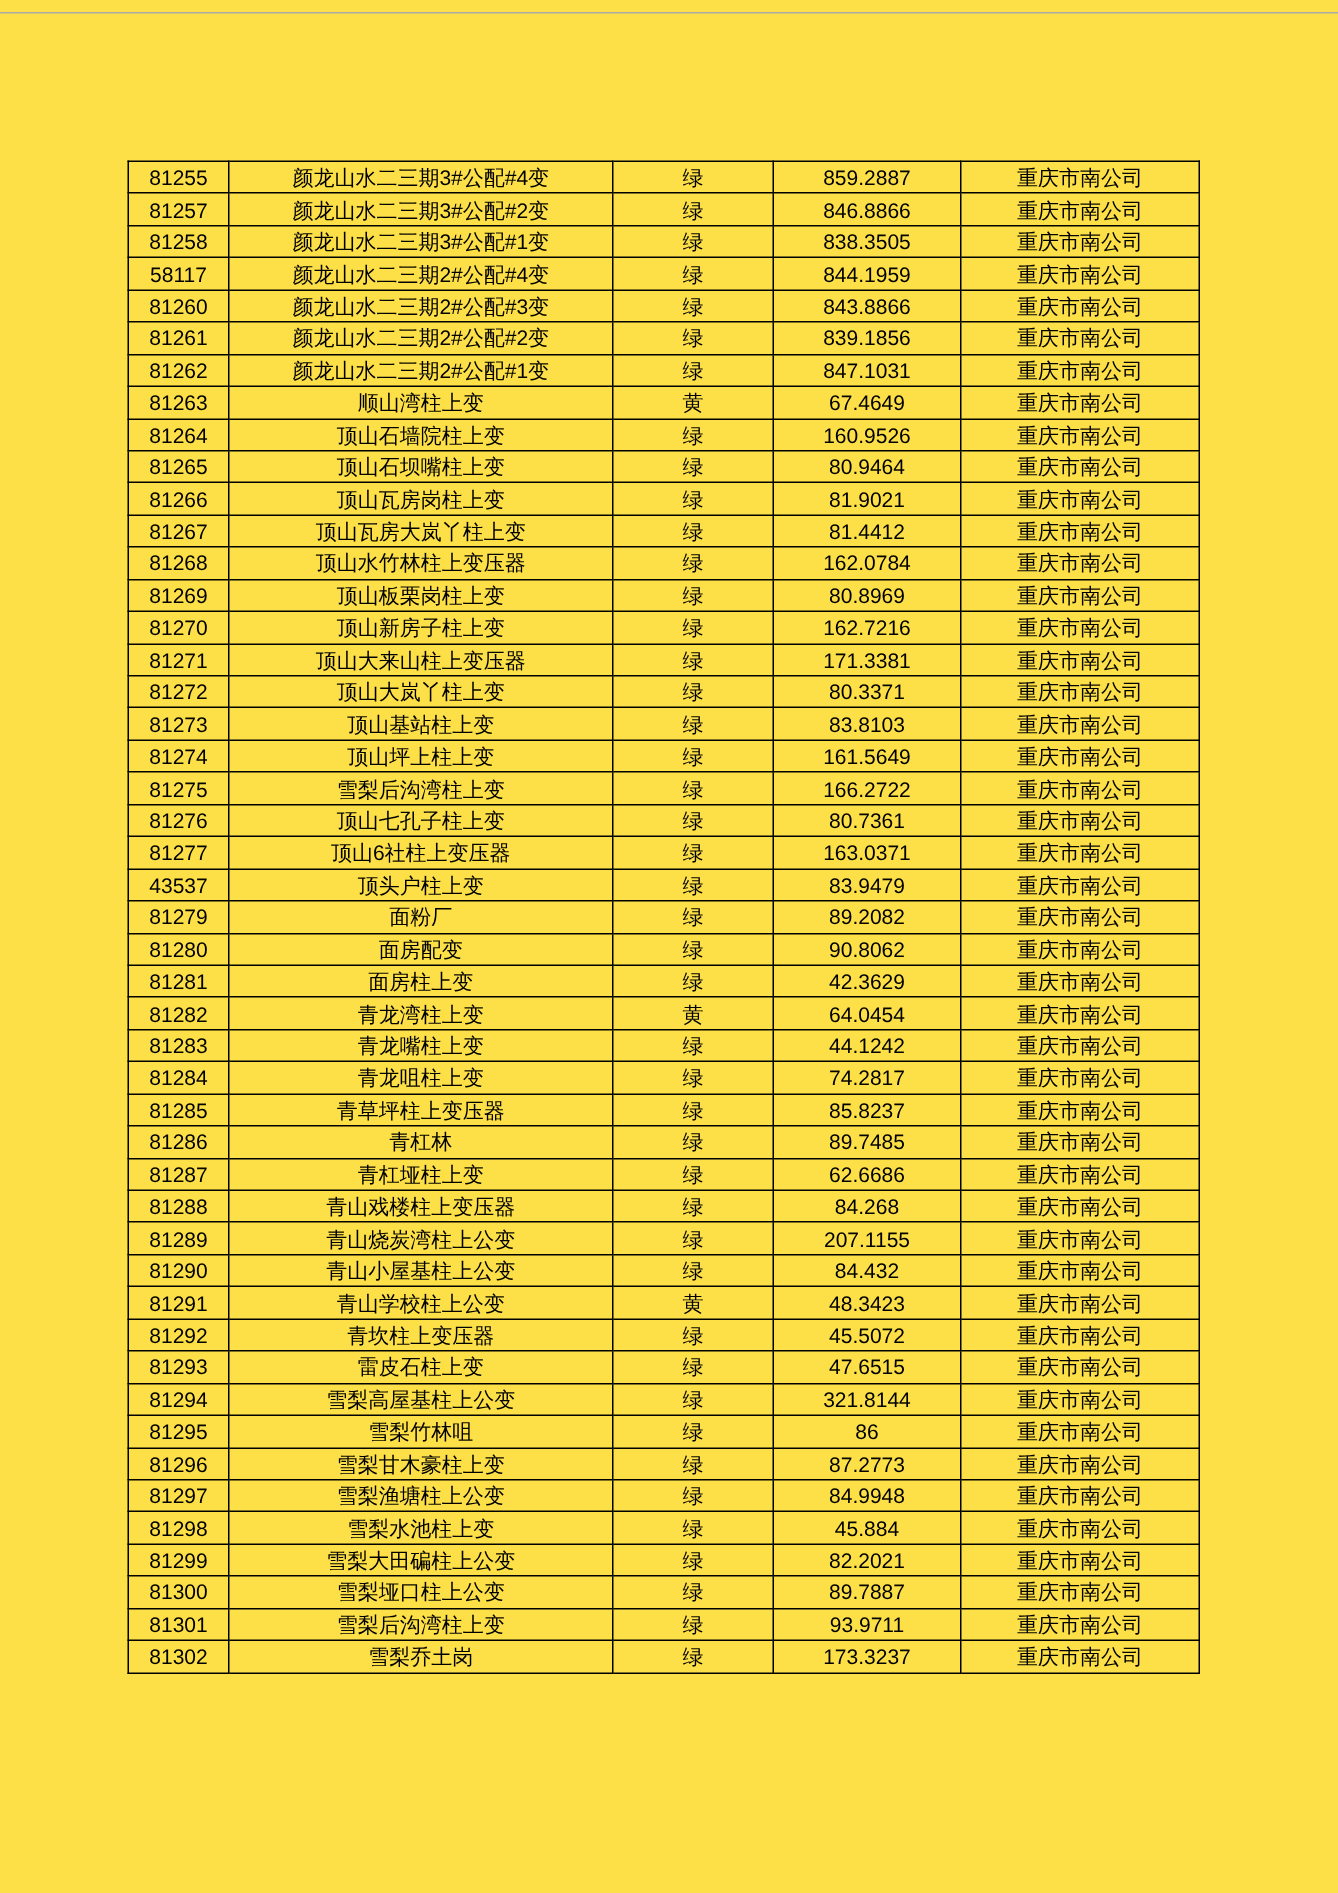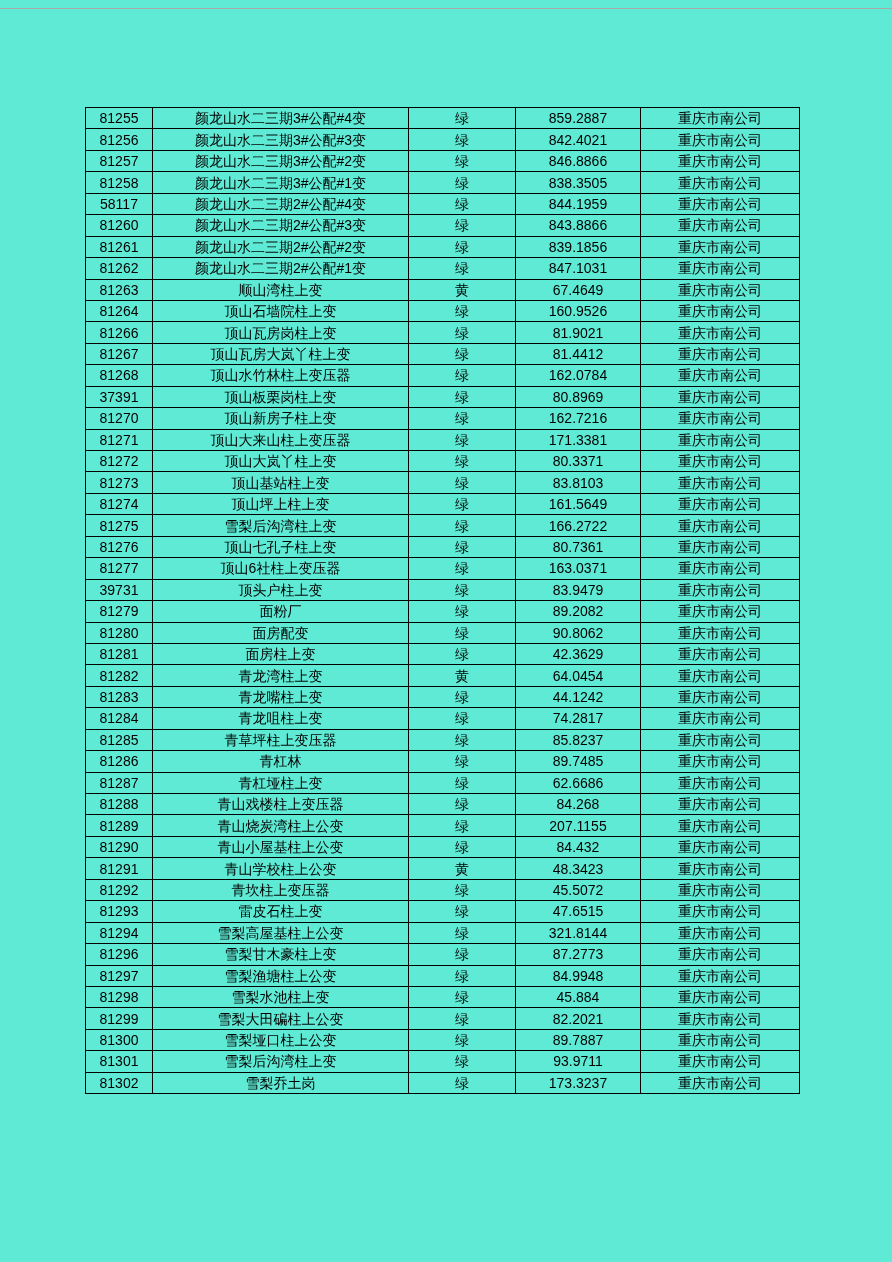--- a/index.html
+++ b/index.html
@@ -5,21 +5,21 @@
   html, body {
     margin: 0;
     padding: 0;
     background: #f2f2f2;
   }
   .page {
     position: relative;
     width: 892px;
     height: 1262px;
     margin: 0 auto;
-    background: #5eead4;
+    background: #fde047;
     overflow: hidden;
     font-family: "Liberation Sans", "DejaVu Sans", sans-serif;
     color: #000000;
   }
   .top-rule {
     position: absolute;
     left: 0;
     top: 8px;
     width: 100%;
     height: 1px;
@@ -66,27 +66,20 @@
     </colgroup>
     <tbody>
         <tr>
       <td>81255</td>
       <td>颜龙山水二三期3#公配#4变</td>
       <td>绿</td>
       <td>859.2887</td>
       <td>重庆市南公司</td>
     </tr>
         <tr>
-      <td>81256</td>
-      <td>颜龙山水二三期3#公配#3变</td>
-      <td>绿</td>
-      <td>842.4021</td>
-      <td>重庆市南公司</td>
-    </tr>
-        <tr>
       <td>81257</td>
       <td>颜龙山水二三期3#公配#2变</td>
       <td>绿</td>
       <td>846.8866</td>
       <td>重庆市南公司</td>
     </tr>
         <tr>
       <td>81258</td>
       <td>颜龙山水二三期3#公配#1变</td>
       <td>绿</td>
@@ -129,20 +122,27 @@
       <td>重庆市南公司</td>
     </tr>
         <tr>
       <td>81264</td>
       <td>顶山石墙院柱上变</td>
       <td>绿</td>
       <td>160.9526</td>
       <td>重庆市南公司</td>
     </tr>
         <tr>
+      <td>81265</td>
+      <td>顶山石坝嘴柱上变</td>
+      <td>绿</td>
+      <td>80.9464</td>
+      <td>重庆市南公司</td>
+    </tr>
+        <tr>
       <td>81266</td>
       <td>顶山瓦房岗柱上变</td>
       <td>绿</td>
       <td>81.9021</td>
       <td>重庆市南公司</td>
     </tr>
         <tr>
       <td>81267</td>
       <td>顶山瓦房大岚丫柱上变</td>
       <td>绿</td>
@@ -150,21 +150,21 @@
       <td>重庆市南公司</td>
     </tr>
         <tr>
       <td>81268</td>
       <td>顶山水竹林柱上变压器</td>
       <td>绿</td>
       <td>162.0784</td>
       <td>重庆市南公司</td>
     </tr>
         <tr>
-      <td>37391</td>
+      <td>81269</td>
       <td>顶山板栗岗柱上变</td>
       <td>绿</td>
       <td>80.8969</td>
       <td>重庆市南公司</td>
     </tr>
         <tr>
       <td>81270</td>
       <td>顶山新房子柱上变</td>
       <td>绿</td>
       <td>162.7216</td>
@@ -213,21 +213,21 @@
       <td>重庆市南公司</td>
     </tr>
         <tr>
       <td>81277</td>
       <td>顶山6社柱上变压器</td>
       <td>绿</td>
       <td>163.0371</td>
       <td>重庆市南公司</td>
     </tr>
         <tr>
-      <td>39731</td>
+      <td>43537</td>
       <td>顶头户柱上变</td>
       <td>绿</td>
       <td>83.9479</td>
       <td>重庆市南公司</td>
     </tr>
         <tr>
       <td>81279</td>
       <td>面粉厂</td>
       <td>绿</td>
       <td>89.2082</td>
@@ -329,20 +329,27 @@
       <td>雷皮石柱上变</td>
       <td>绿</td>
       <td>47.6515</td>
       <td>重庆市南公司</td>
     </tr>
         <tr>
       <td>81294</td>
       <td>雪梨高屋基柱上公变</td>
       <td>绿</td>
       <td>321.8144</td>
+      <td>重庆市南公司</td>
+    </tr>
+        <tr>
+      <td>81295</td>
+      <td>雪梨竹林咀</td>
+      <td>绿</td>
+      <td>86</td>
       <td>重庆市南公司</td>
     </tr>
         <tr>
       <td>81296</td>
       <td>雪梨甘木豪柱上变</td>
       <td>绿</td>
       <td>87.2773</td>
       <td>重庆市南公司</td>
     </tr>
         <tr>

